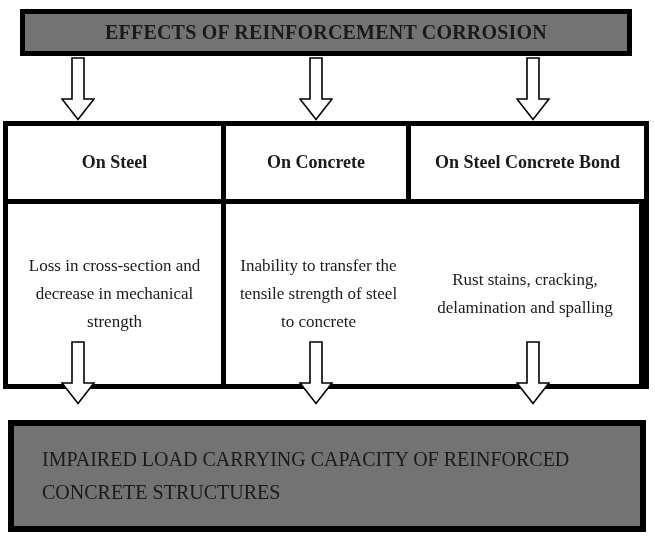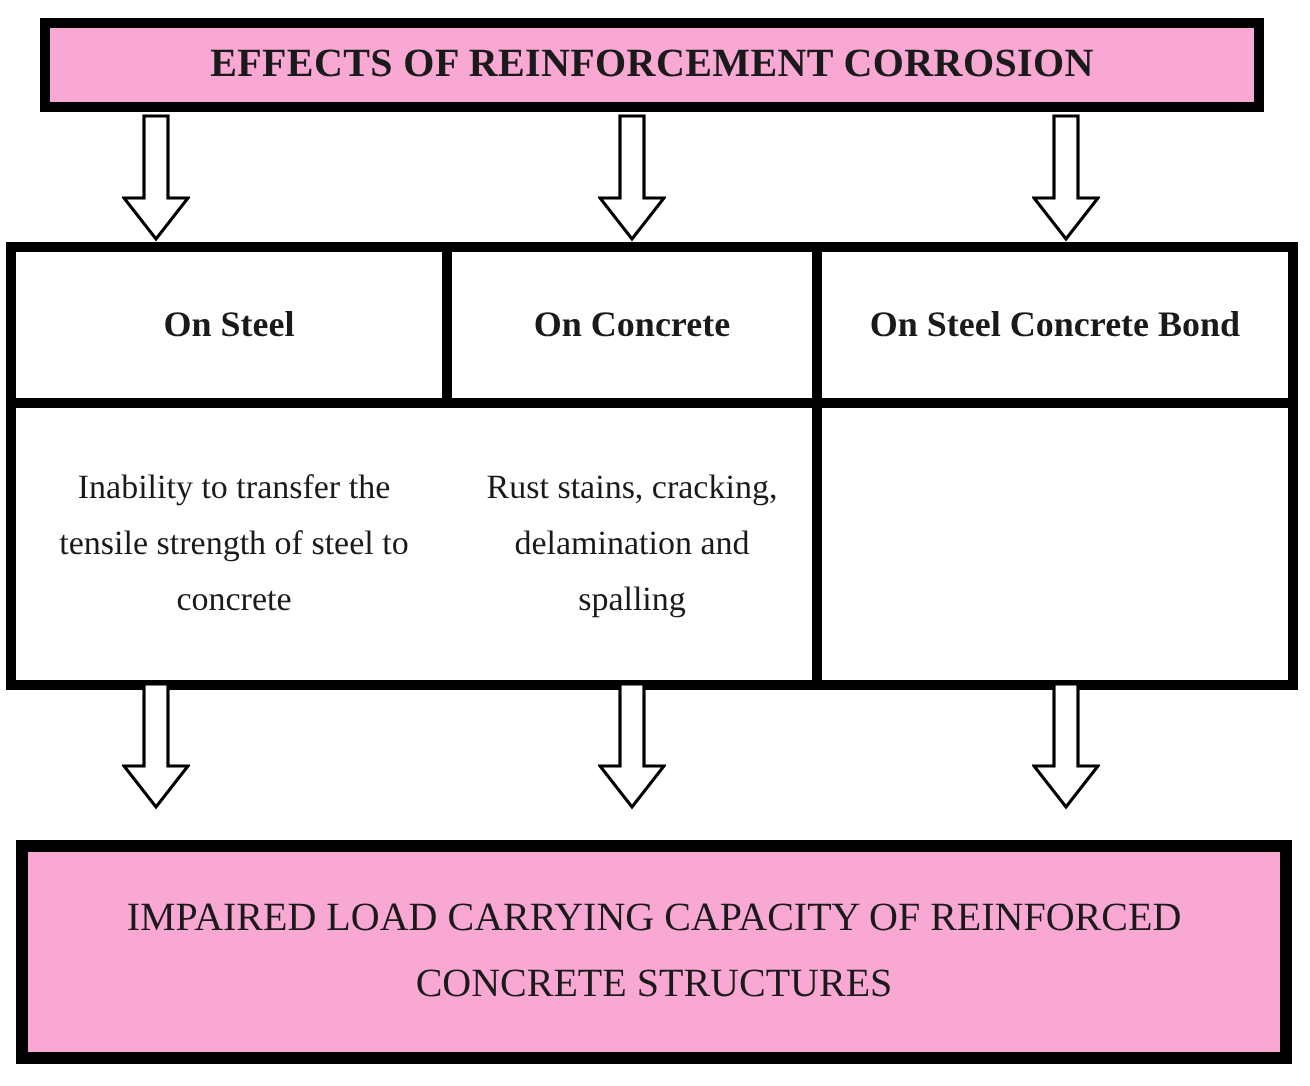--- a/index.html
+++ b/index.html
@@ -11,44 +11,43 @@
     position: relative;
     width: 655px;
     height: 543px;
     background: #ffffff;
     font-family: "Liberation Serif", "DejaVu Serif", serif;
     color: #1a1a1a;
     overflow: hidden;
   }
   .box {
     position: absolute;
-    background: #f9a8d4;
+    background: #737373;
     border: 4px solid #000000;
     box-sizing: border-box;
     display: flex;
     align-items: center;
     justify-content: center;
-    text-align: center;
   }
   .title-box {
     left: 20px;
     top: 9px;
     width: 612px;
     height: 47px;
     border-width: 5px;
     font-weight: bold;
     font-size: 20px;
     letter-spacing: 0.2px;
   }
   .effects-table {
     position: absolute;
     left: 3px;
     top: 121px;
     width: 646px;
-    height: 224px;
+    height: 268px;
     box-sizing: border-box;
     border: 5px solid #000000;
     background: #ffffff;
     display: grid;
     grid-template-columns: 218px 185px 1fr;
     grid-template-rows: 78px 1fr;
   }
   .cell {
     box-sizing: border-box;
     display: flex;
@@ -123,20 +122,23 @@
     <div class="cell header v-divider h-divider">
       <span>On Steel</span>
     </div>
     <div class="cell header v-divider h-divider">
       <span>On Concrete</span>
     </div>
     <div class="cell header h-divider">
       <span>On Steel Concrete Bond</span>
     </div>
 
+    <div class="cell body v-divider">
+      <span>Loss in cross-section and decrease in mechanical strength</span>
+    </div>
     <div class="cell body">
       <span>Inability to transfer the tensile strength of steel to concrete</span>
     </div>
     <div class="cell body v-divider">
       <span>Rust stains, cracking, delamination and spalling</span>
     </div>
   </div>
 
   <div class="arrow row2 a-left">
     <svg viewBox="0 0 34 64" preserveAspectRatio="none">

